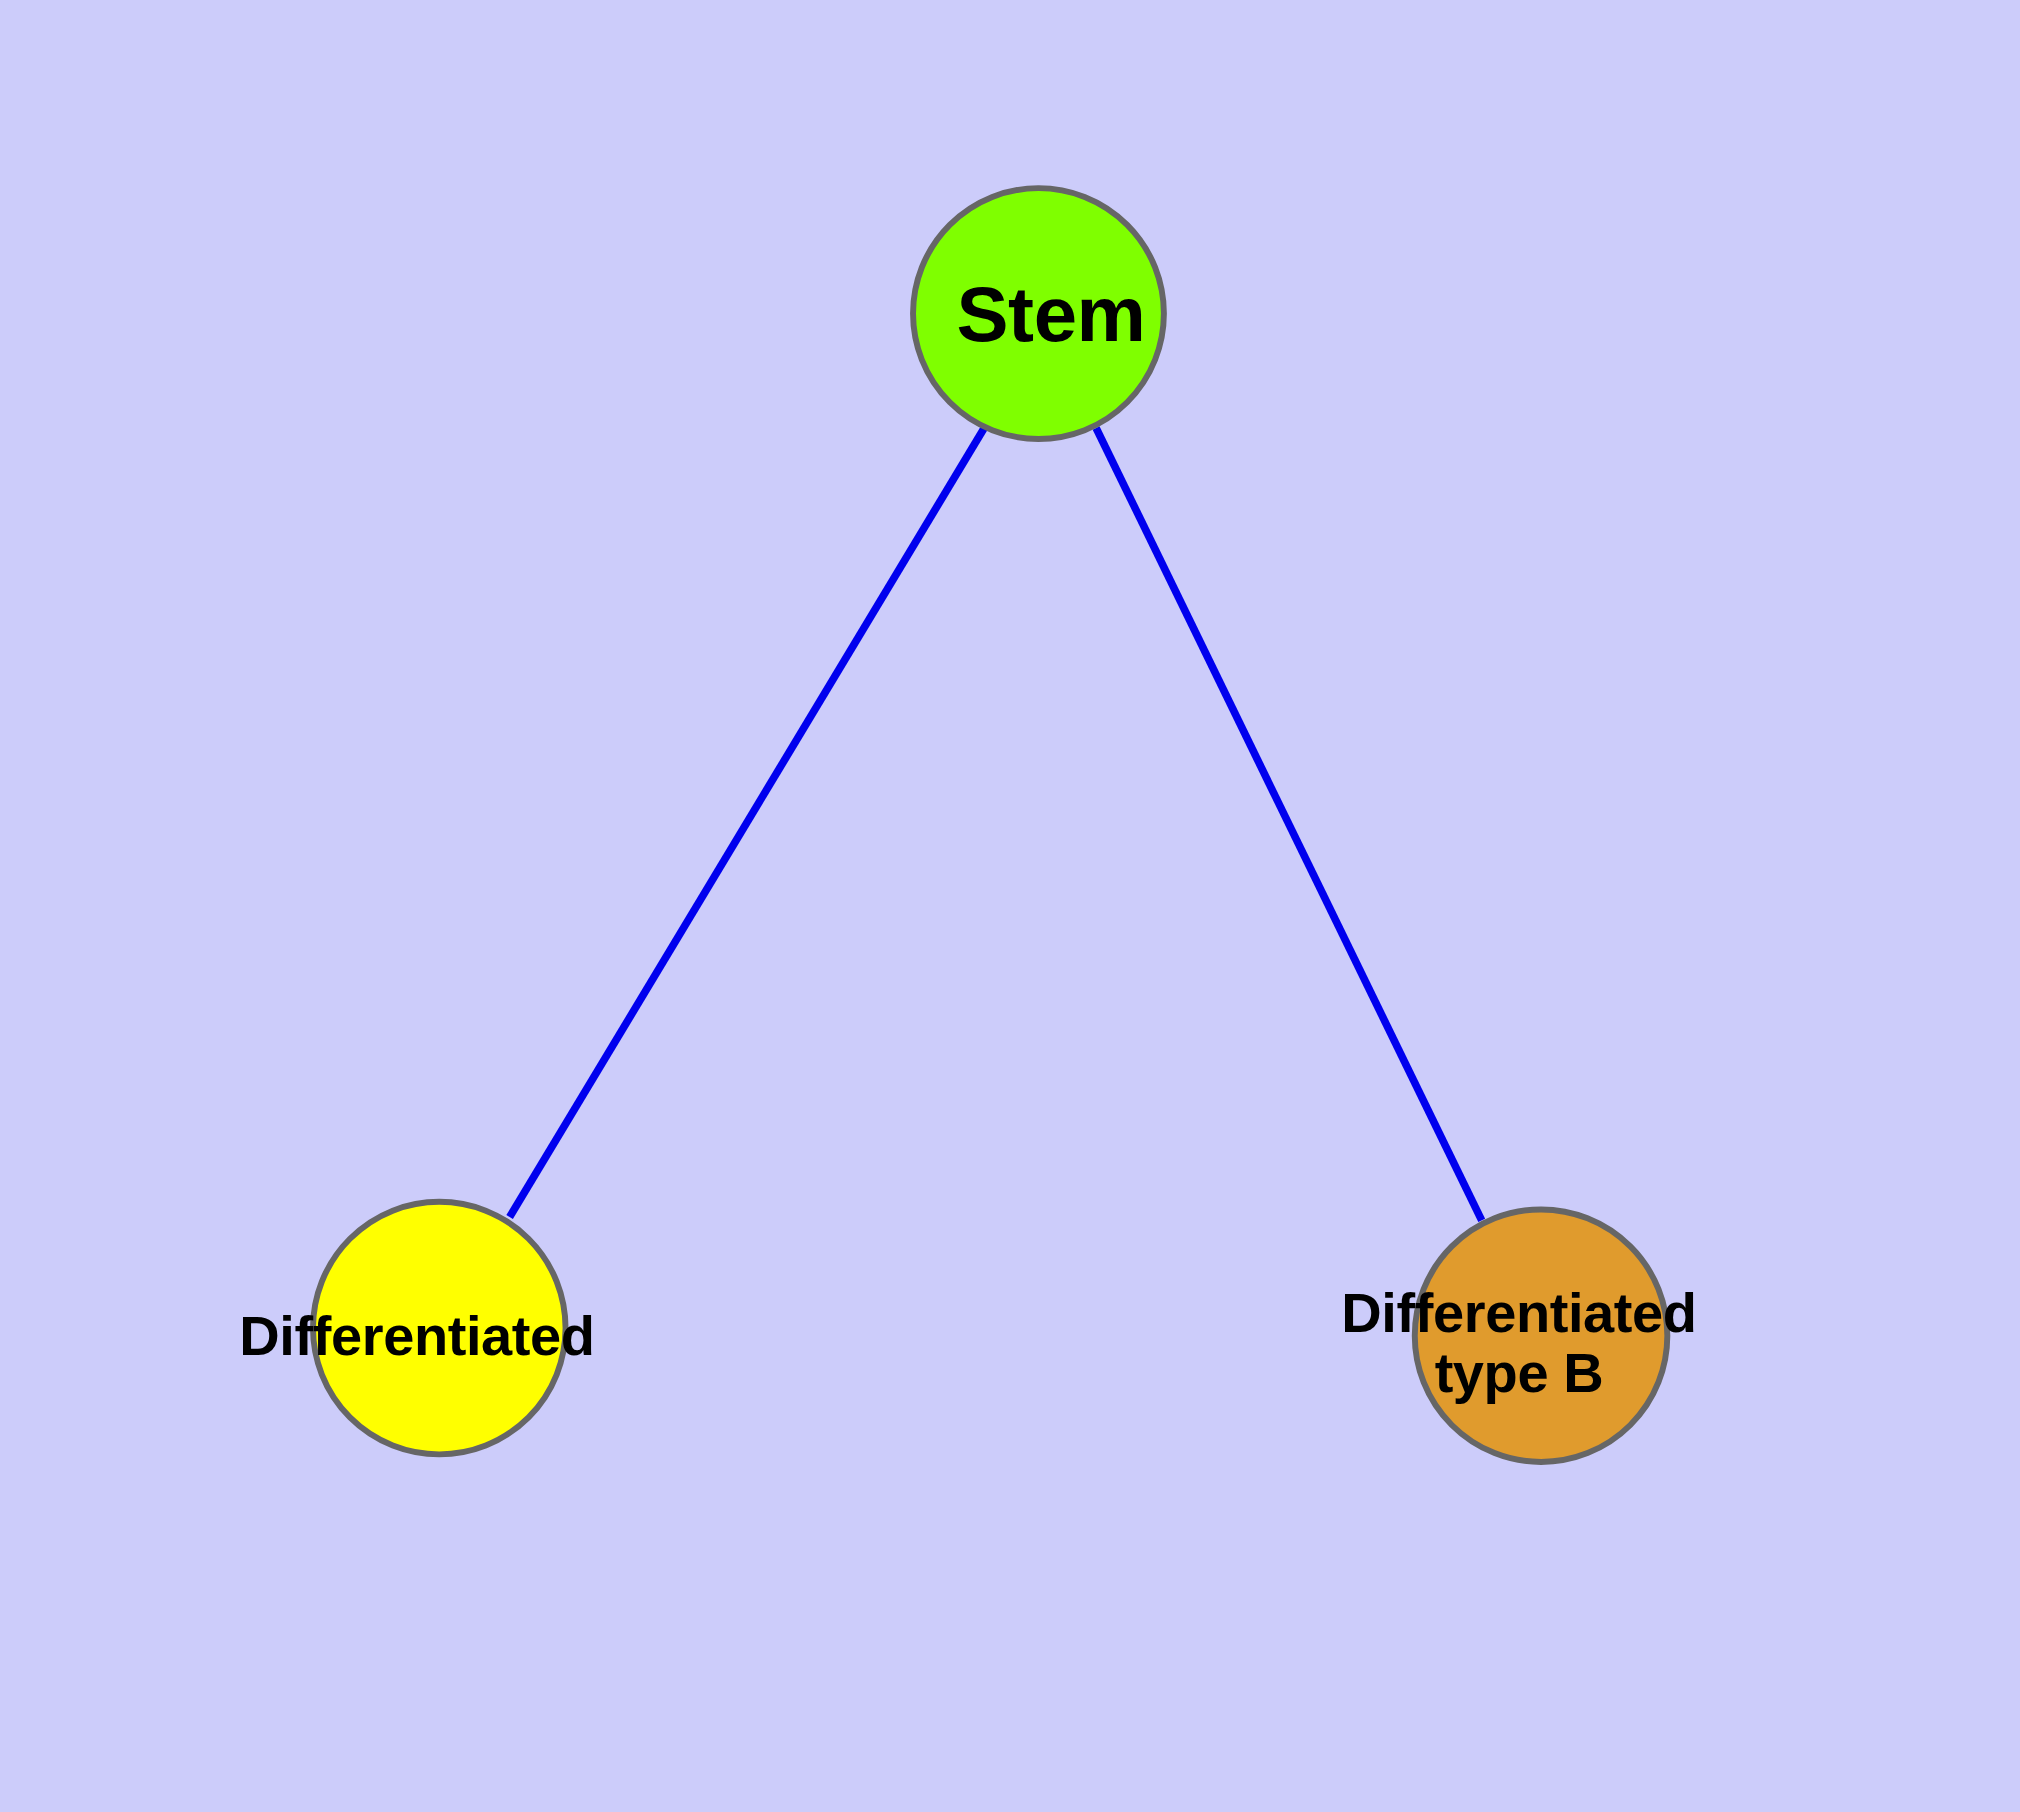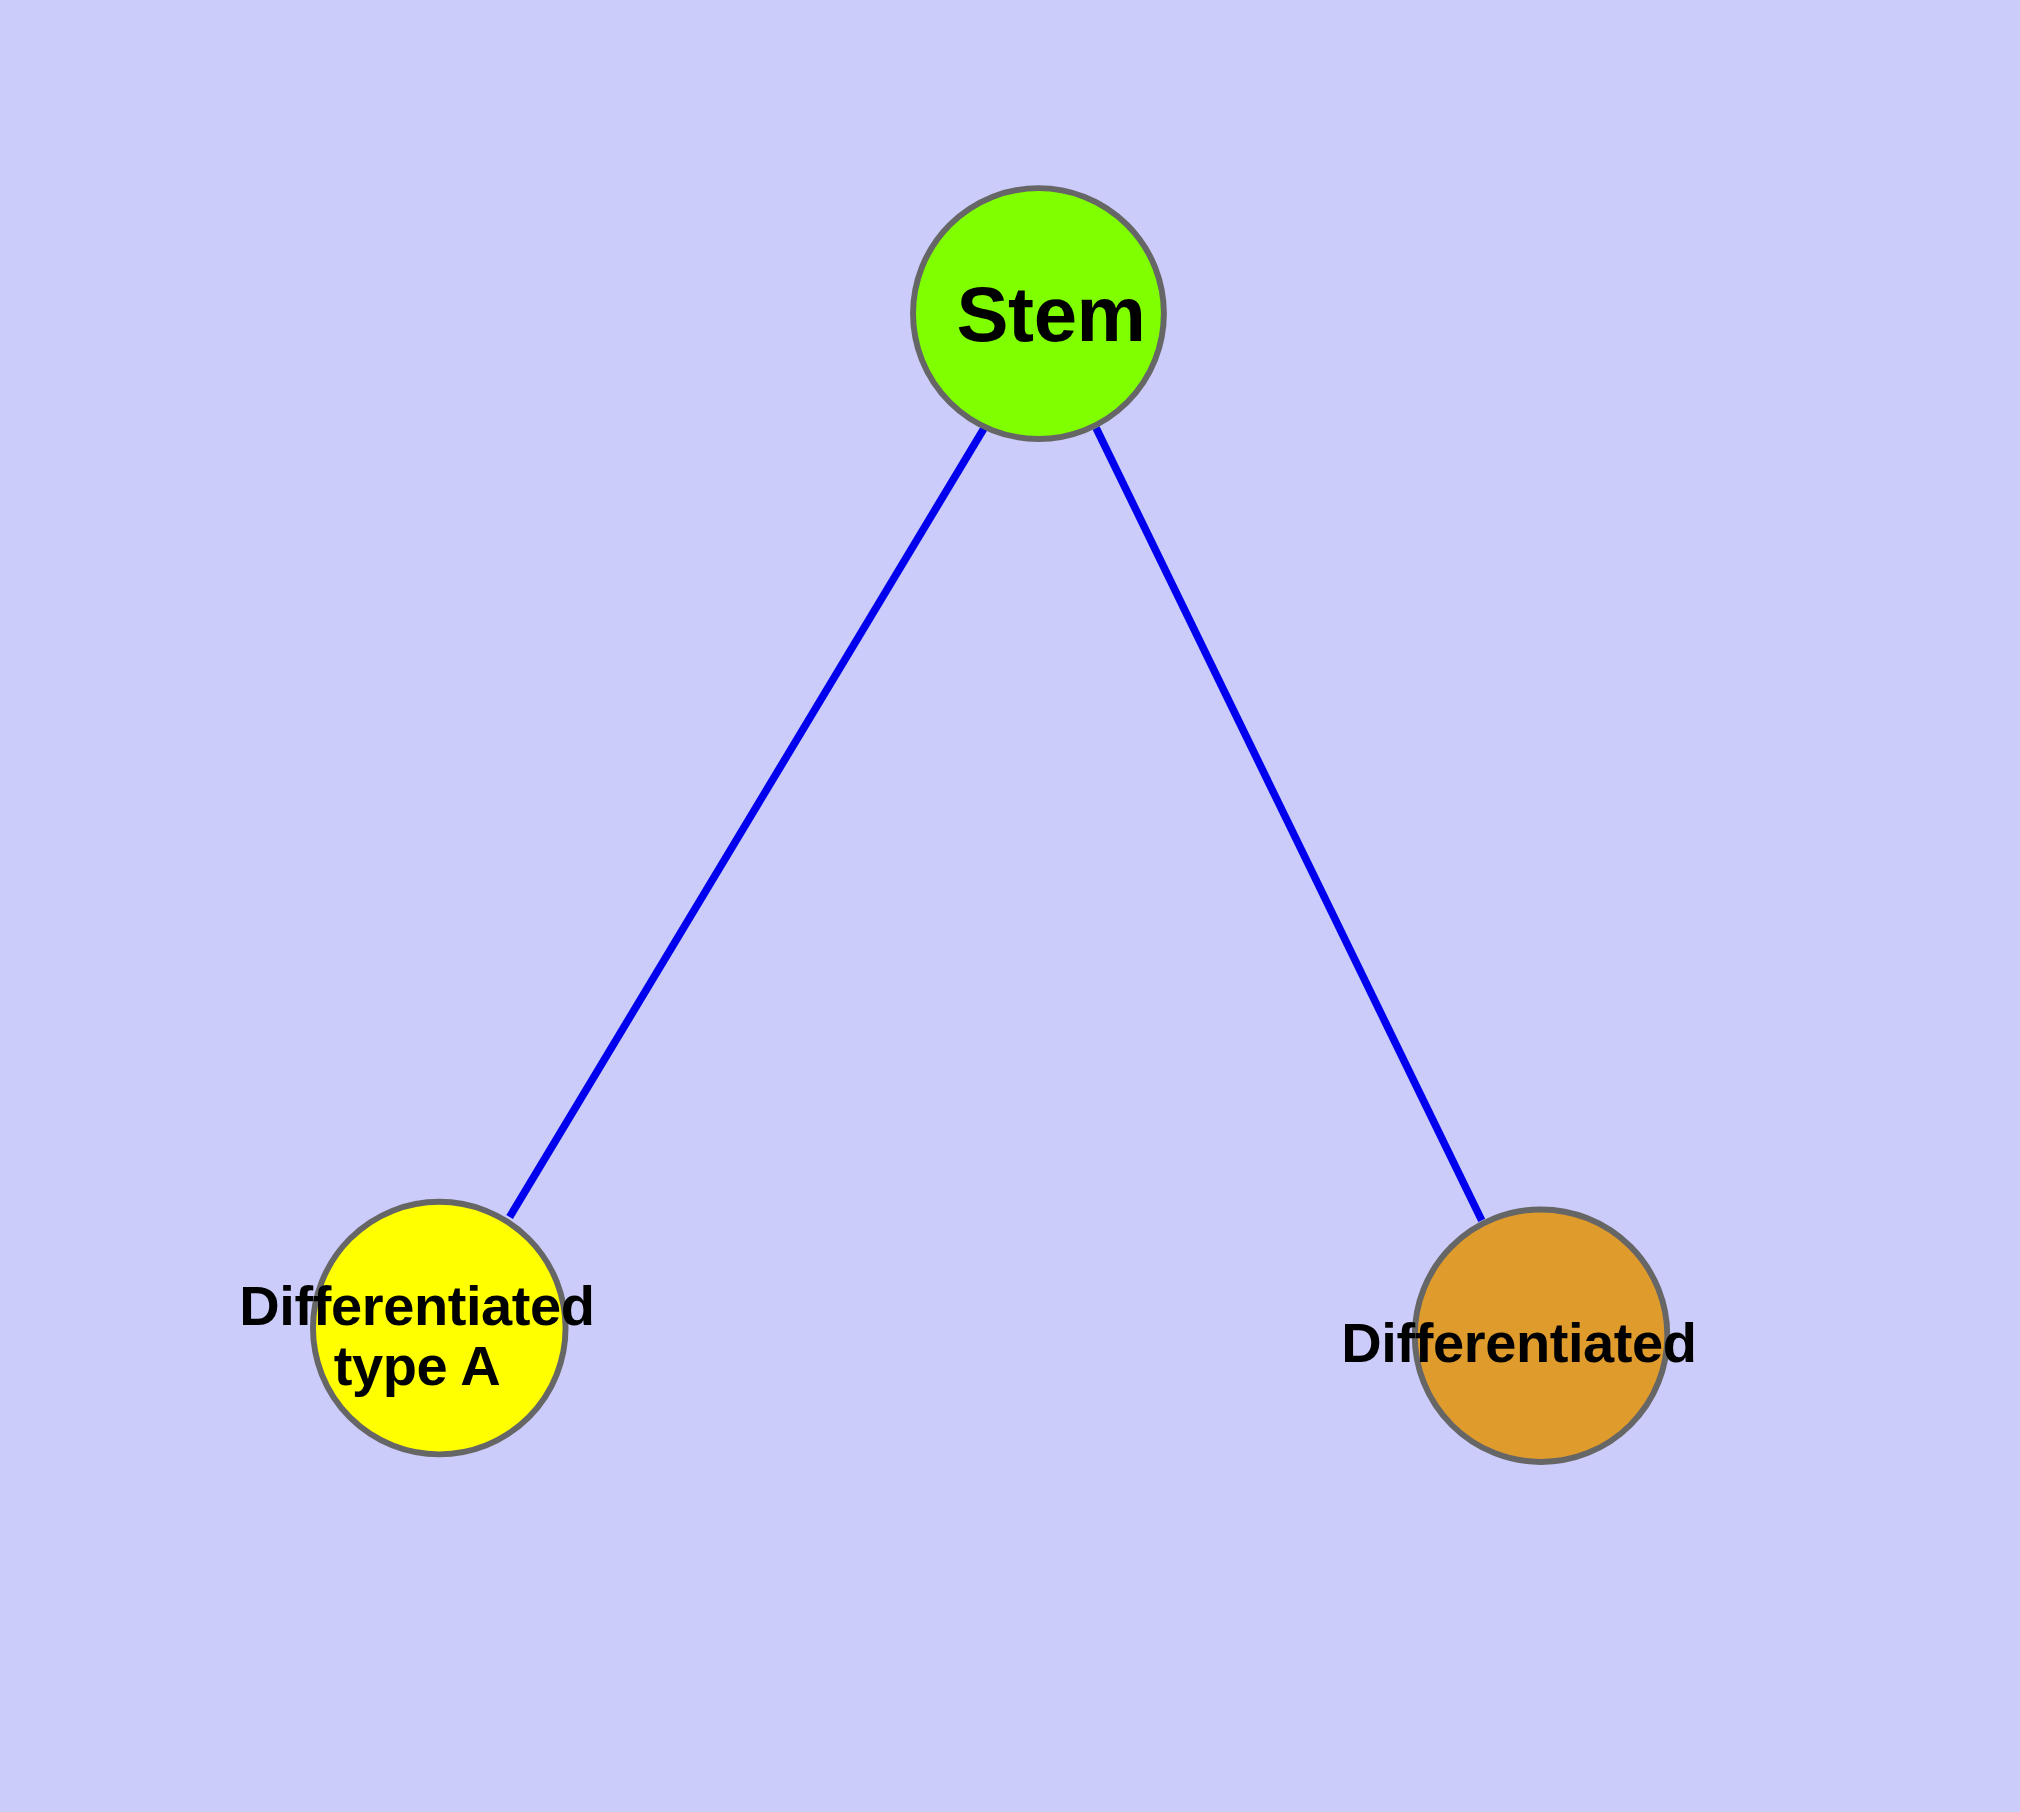--- a/index.html
+++ b/index.html
@@ -55,18 +55,18 @@
     </g>
     <g>
       <circle cx="1225" cy="370" r="148" fill="#7fff00" stroke="#666666" stroke-width="7"></circle>
       <circle cx="518" cy="1567" r="149" fill="#ffff00" stroke="#666666" stroke-width="7"></circle>
       <circle cx="1818" cy="1576" r="149" fill="#e09b2d" stroke="#666666" stroke-width="7"></circle>
     </g>
   </svg>
 
   <div class="node-label label-stem" style="left:1051px; top:315px;">Stem</div>
 
-  <div class="node-label label-diff" style="left:417px; top:1336px;"><span>Differentiated</span><br><span>type A</span></div>
+  <div class="node-label label-diff" style="left:417px; top:1336px;"><span>Differentiated</span><br></div>
 
-  <div class="node-label label-diff" style="left:1519px; top:1343px;"><span>Differentiated</span><br></div>
+  <div class="node-label label-diff" style="left:1519px; top:1343px;"><span>Differentiated</span><br><span>type B</span></div>
 
 </div>
 
 
 </body></html>

